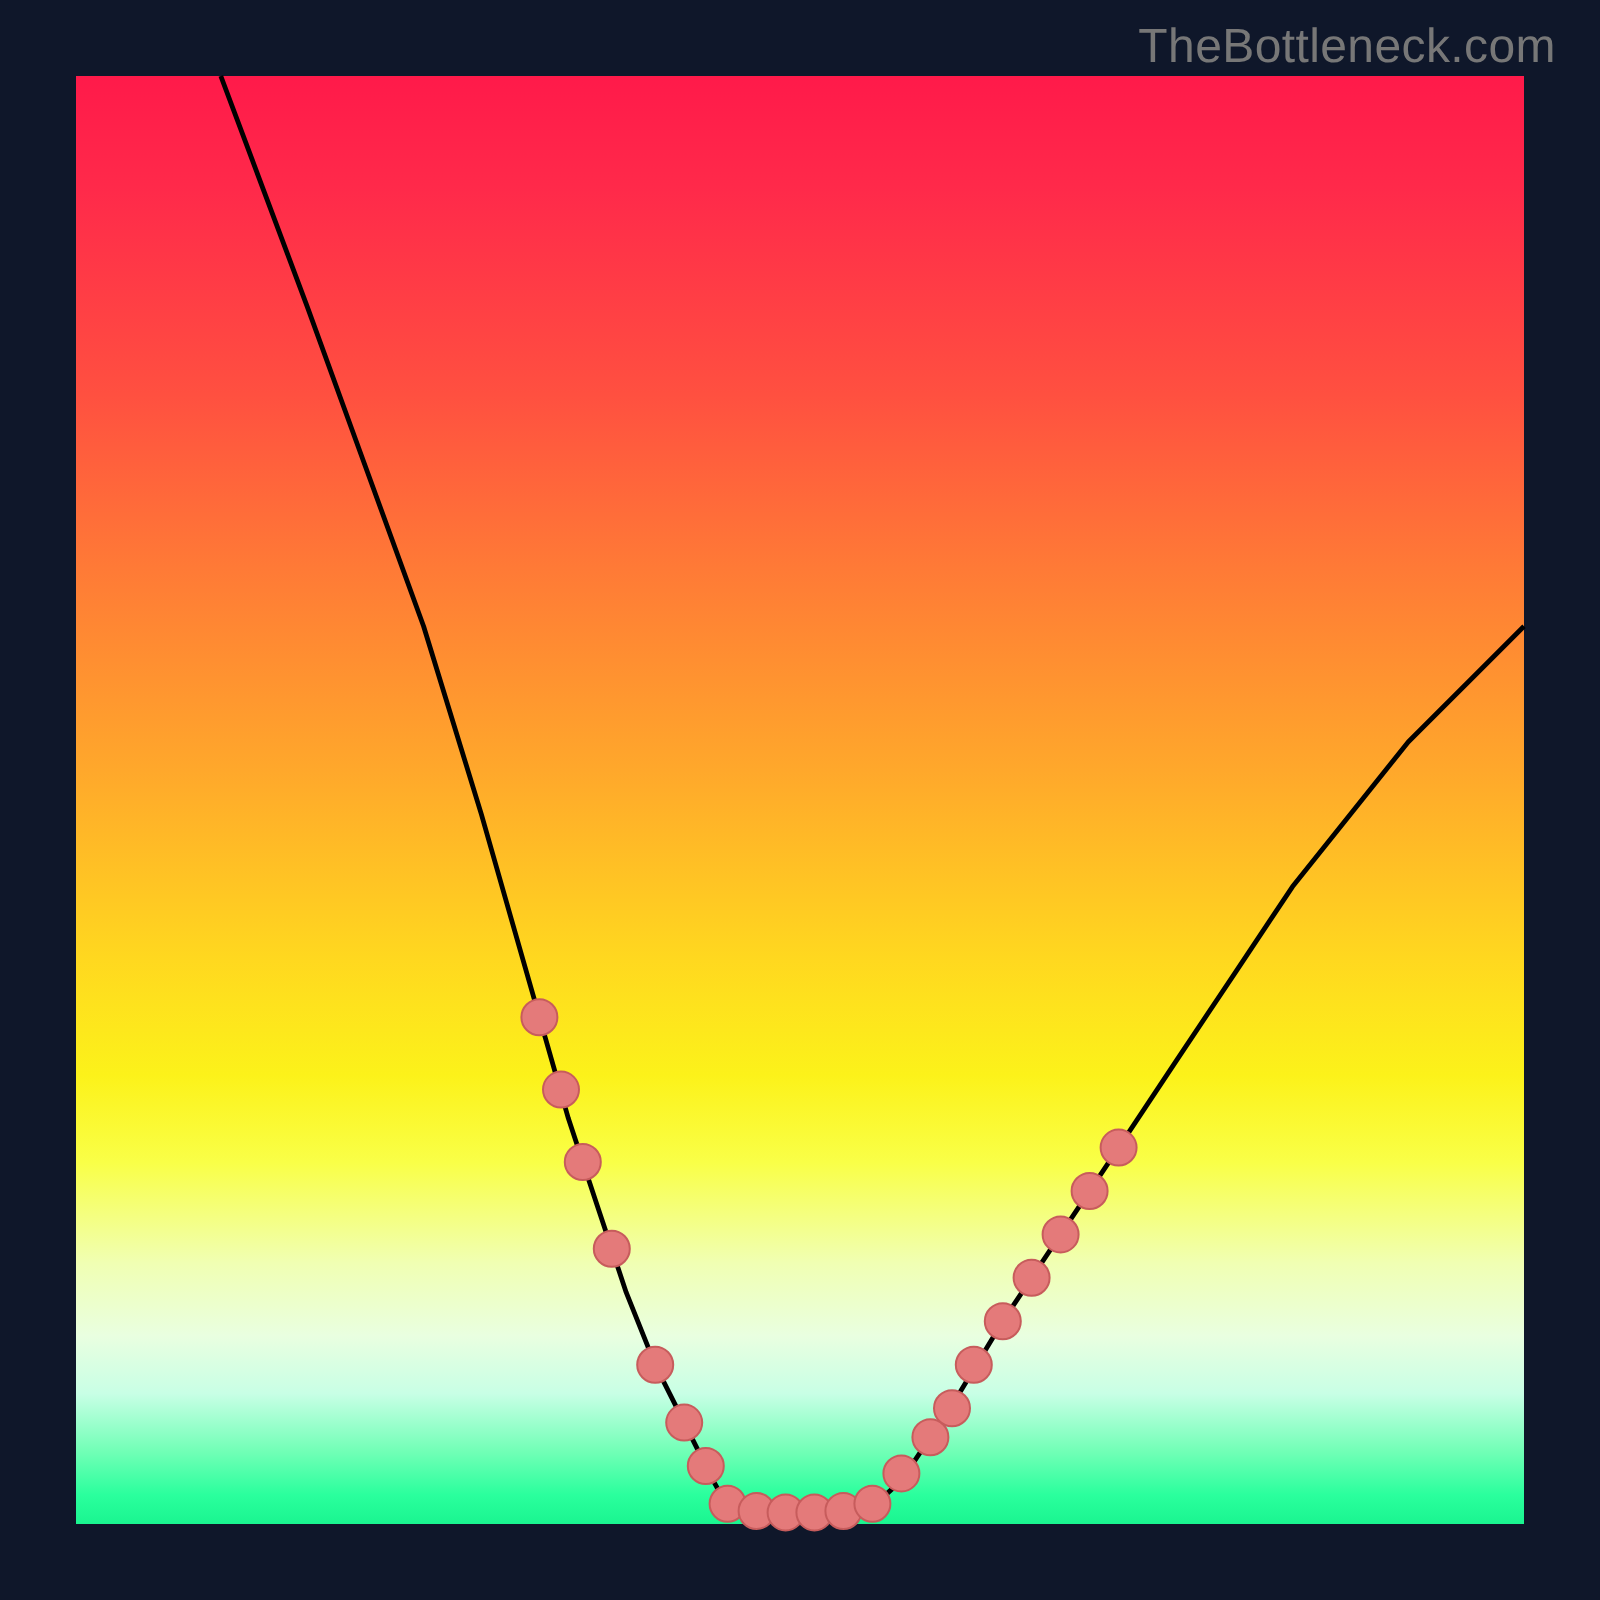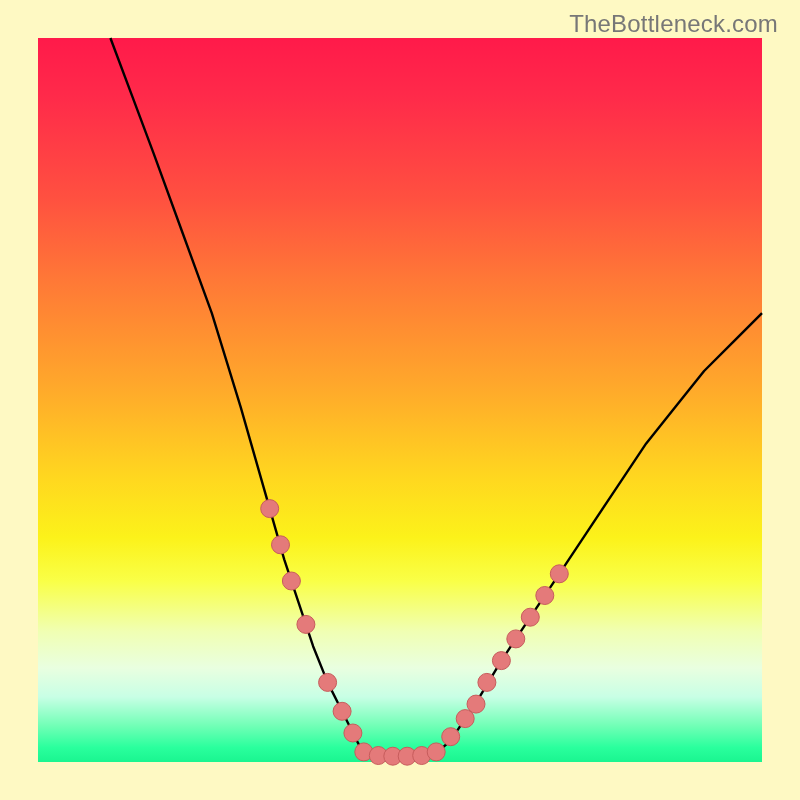--- a/index.html
+++ b/index.html
@@ -8,21 +8,21 @@
     width: 800px;
     height: 800px;
     overflow: hidden;
     background: #000;
     font-family: Arial, sans-serif;
   }
   .frame {
     position: relative;
     width: 800px;
     height: 800px;
-    background: #fef9c3;
+    background: #0f172a;
   }
   .plot-bg {
     position: absolute;
     left: 38px;
     top: 38px;
     width: 724px;
     height: 724px;
     background: linear-gradient(to bottom,
       #ff1a4a 0%,
       #ff2a4a 8%,

